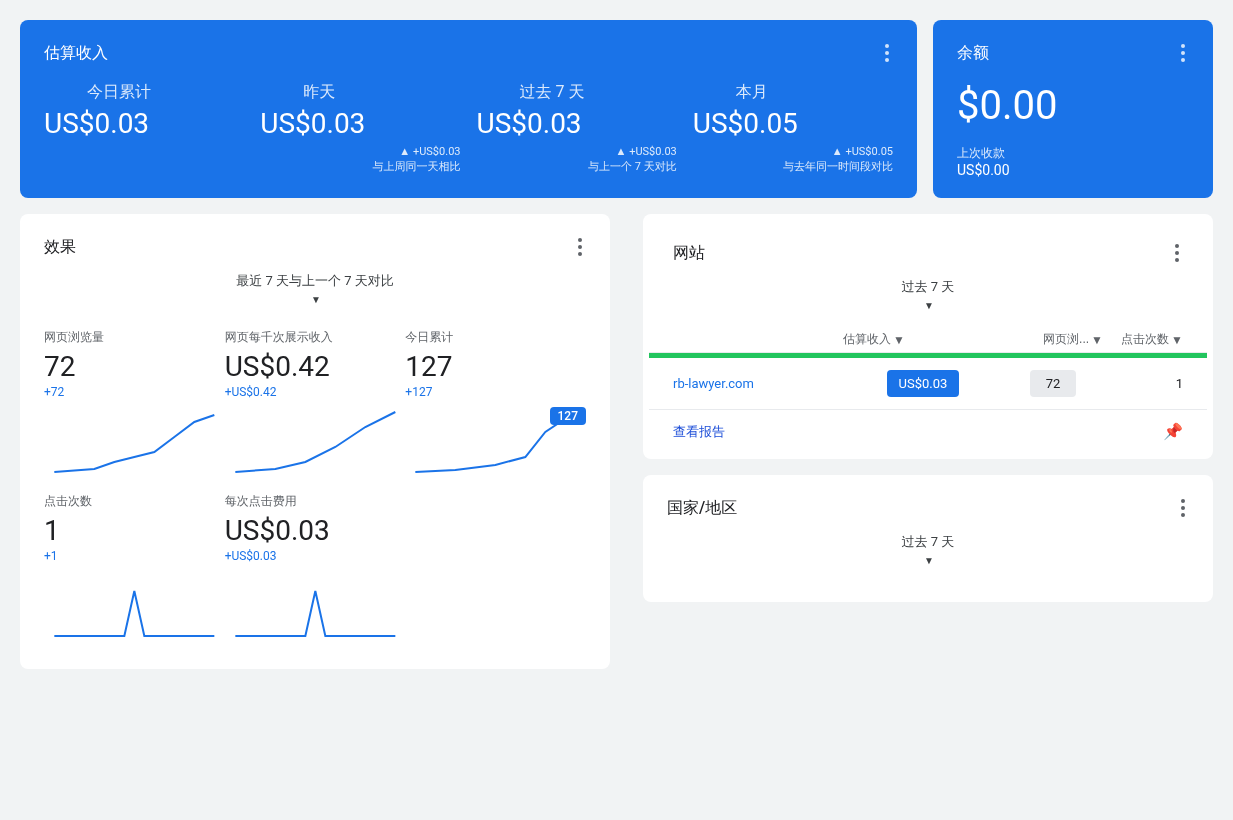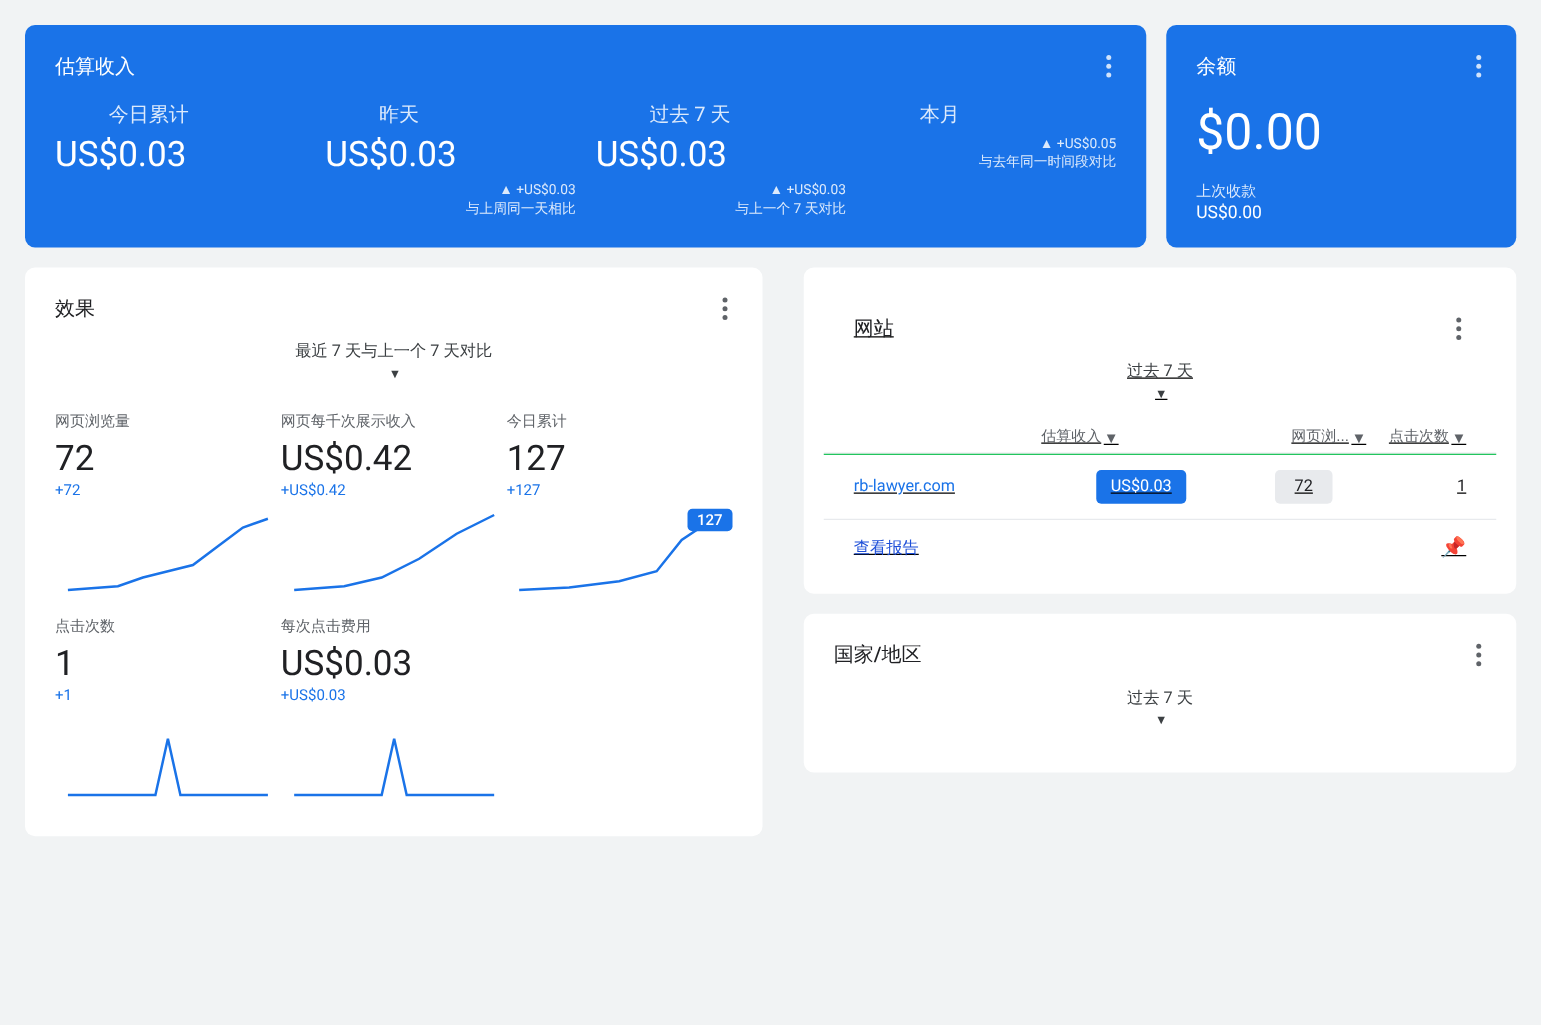--- a/index.html
+++ b/index.html
@@ -195,21 +195,21 @@
     .site-name {
       color: #1a73e8;
       font-size: 13px;
     }
 
     .site-row {
       display: grid;
       grid-template-columns: 1fr 160px 100px 80px;
       align-items: center;
       padding: 12px 24px;
-      border-top: 1px solid #22c55e;
+      border-top: 5px solid #22c55e;
     }
 
     .headers-row {
       display: grid;
       grid-template-columns: 1fr 160px 100px 80px;
       padding: 4px 24px;
       border-bottom: 1px solid #e8eaed;
     }
 
     .see-report {
@@ -306,20 +306,21 @@
       <div class="earnings-item">
         <div class="earnings-label">过去 7 天</div>
         <div class="earnings-value">US$0.03</div>
         <div class="earnings-change">
           <span>▲ +US$0.03</span><br>
           <span>与上一个 7 天对比</span>
         </div>
       </div>
       <div class="earnings-item">
         <div class="earnings-label">本月</div>
+        <div class="earnings-value">US$0.05</div>
         <div class="earnings-change">
           <span>▲ +US$0.05</span><br>
           <span>与去年同一时间段对比</span>
         </div>
       </div>
     </div>
   </div>
 
   <div class="card-blue card-balance">
     <div class="card-header">
@@ -409,21 +410,21 @@
             <polyline points="0,65 60,65 70,65 80,20 90,65 160,65" fill="none" stroke="#1a73e8" stroke-width="2"></polyline>
           </svg>
         </div>
       </div>
 
     </div>
   </div>
 
   <div class="right-column">
 
-    <div class="card-white" style="padding:16px; border-radius:8px; overflow:hidden;text-decoration:underline;">
+    <div class="card-white" style="padding:6px; border-radius:8px; overflow:hidden;">
       <div style="padding: 20px 24px 0 24px;">
         <div class="card-section-title">
           <span class="section-title-text">网站</span>
           <div class="dots">
             <div class="dot-dark"></div>
             <div class="dot-dark"></div>
             <div class="dot-dark"></div>
           </div>
         </div>
         <div class="period-selector">

